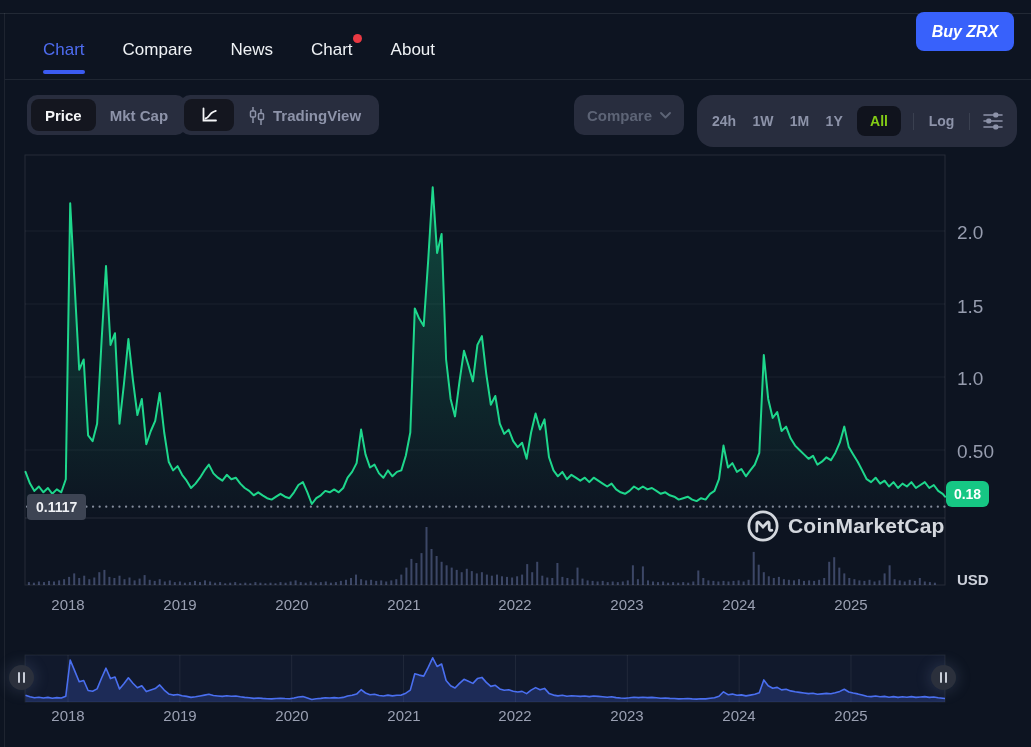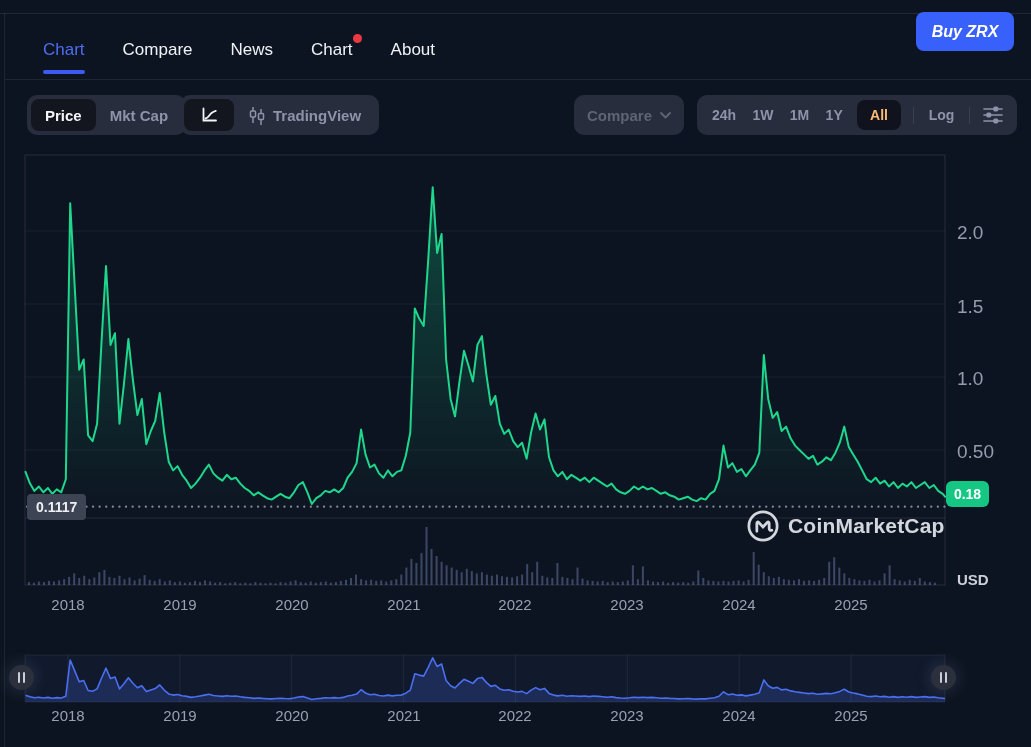--- a/index.html
+++ b/index.html
@@ -25,23 +25,23 @@
   .buy-btn { position:absolute; right:17px; top:12px; width:98px; height:39px; border:none; border-radius:8px; background:#3861fb; color:#fff; font-size:16px; font-weight:700; cursor:pointer; font-family:inherit;font-style:italic; }
 
   
   .toolbar { position:absolute; left:0; top:95px; width:1031px; height:40px; }
   .seg { position:absolute; top:0; height:40px; background:#282d3e; border-radius:10px; display:flex; align-items:center; padding:4px; }
   .seg .opt { height:32px; display:flex; align-items:center; padding:0 14px; border-radius:8px; font-size:15px; font-weight:700; color:#8d93a9; cursor:pointer; gap:7px; }
   .seg .opt.active { background:#14161f; color:#f4f5f7; }
   .seg1 { left:27px; }
   .seg2 { left:180px; }
   .compare { position:absolute; left:574px; top:0; width:110px; height:40px; background:#282d3e; border-radius:10px; display:flex; align-items:center; justify-content:center; gap:8px; font-size:15px; font-weight:600; color:#5d6476; cursor:pointer; }
-  .ranges { position:absolute; left:697px; top:0; width:320px; height:40px; background:#282d3e; border-radius:10px; display:flex; align-items:center; justify-content:space-between; padding:0 13px; }
+  .ranges { position:absolute; left:697px; top:0; width:320px; height:52px; background:#282d3e; border-radius:16px; display:flex; align-items:center; justify-content:space-between; padding:0 13px; }
   .rbtn { font-size:14px; font-weight:700; color:#8d93a9; cursor:pointer; padding:0 2px; }
-  .rbtn.active { background:#10131d; color:#fdba74; border-radius:8px; padding:7px 13px; }
+  .rbtn.active { background:#10131d; color:#84cc16; border-radius:8px; padding:7px 13px; }
   .vsep { width:1px; height:17px; background:#3a4050; }
   .icon-btn { display:flex; align-items:center; cursor:pointer; }
 
   
   svg.render { position:absolute; left:0; top:0; pointer-events:none; }
   .hover-zone { position:absolute; background:transparent; }
   .ylabel { position:absolute; left:957px; font-size:19px; font-weight:500; color:#969cae; }
   .xlabel { position:absolute; transform:translateX(-50%); font-size:15px; color:#9aa0b2; }
   .usd { position:absolute; left:957px; top:571px; font-size:15px; font-weight:700; color:#ccd0da; }
   .price-badge { position:absolute; left:946px; top:481px; width:43px; height:26px; border-radius:6px; background:#16c784; color:#fff; font-size:14px; font-weight:700; display:flex; align-items:center; justify-content:center; }

